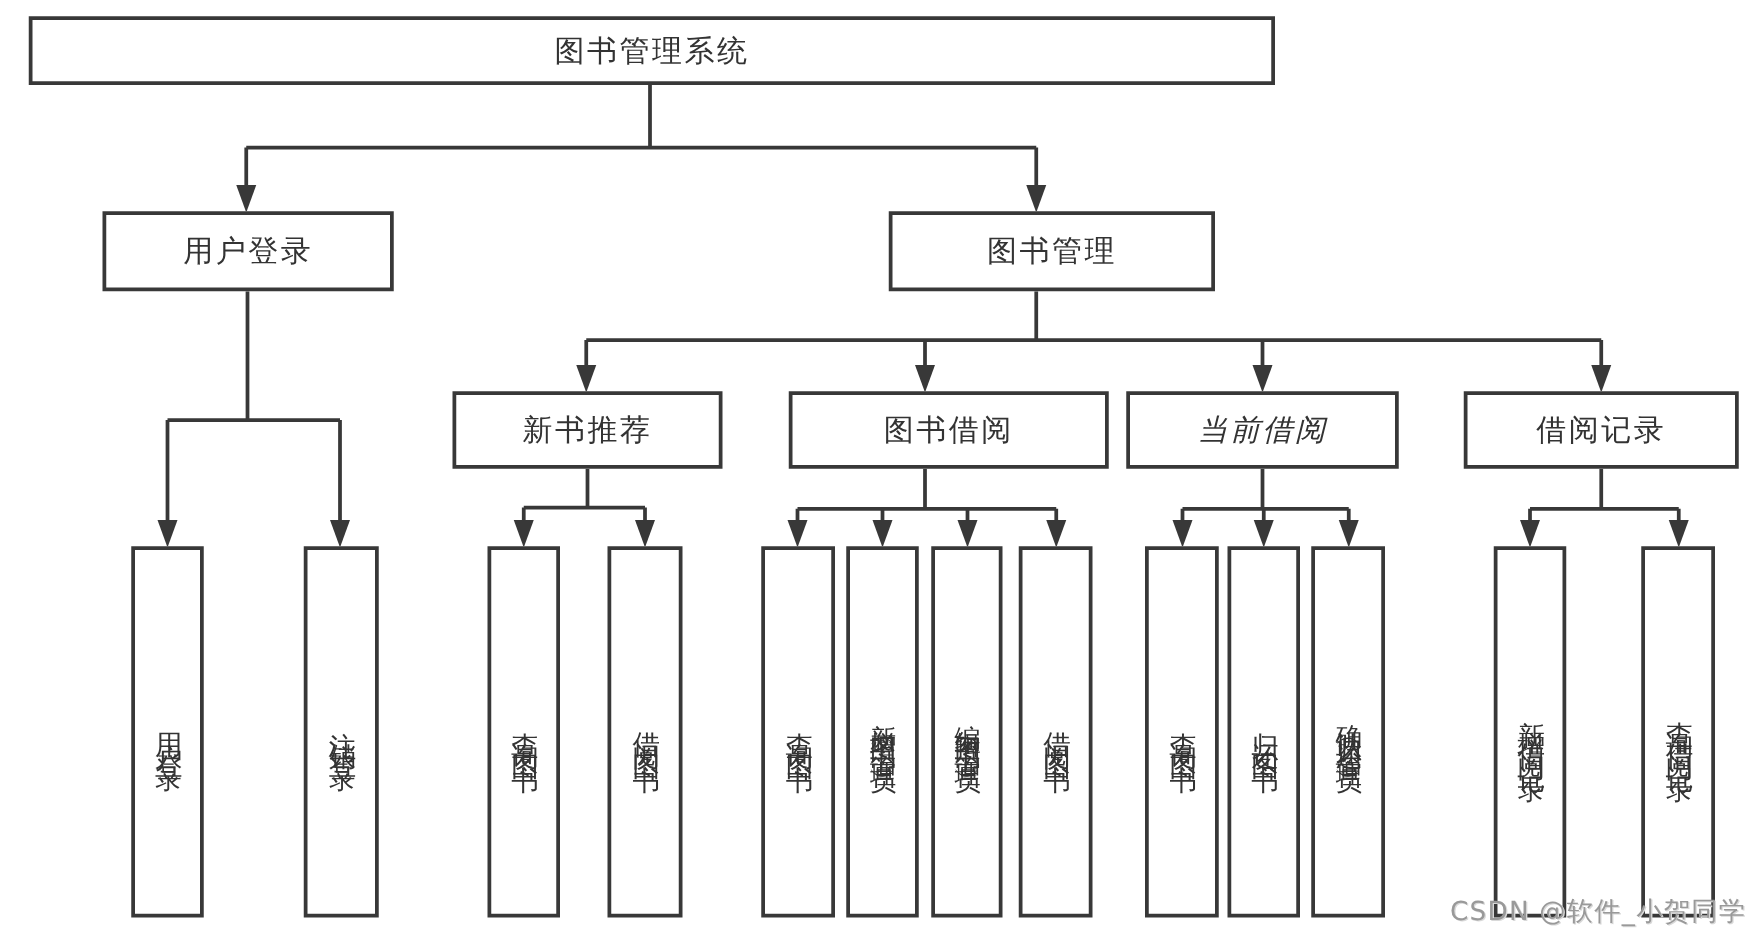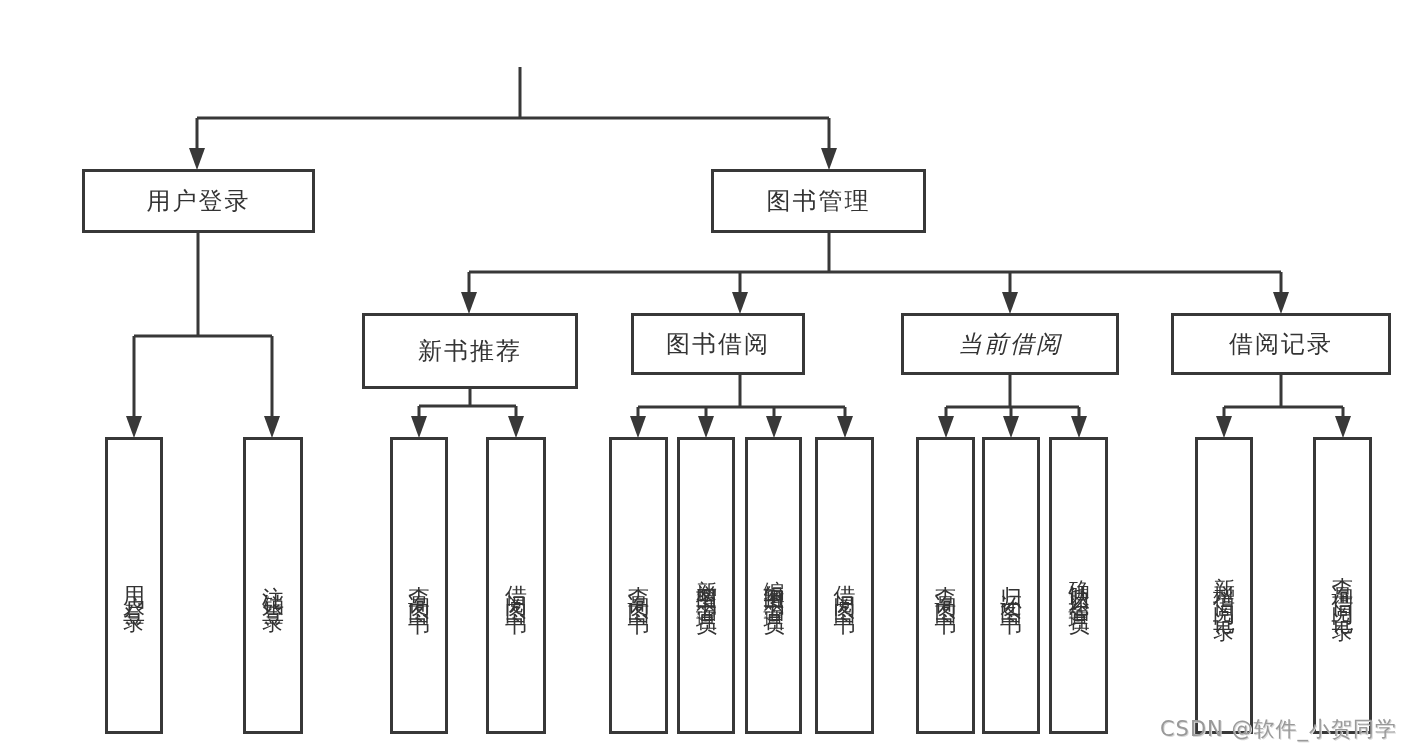--- a/index.html
+++ b/index.html
@@ -96,32 +96,35 @@
       <path d="M774 438 L766 416 L782 416 Z"></path>
       <path d="M845 438 L837 416 L853 416 Z"></path>
       <path d="M946 438 L938 416 L954 416 Z"></path>
       <path d="M1011 438 L1003 416 L1019 416 Z"></path>
       <path d="M1079 438 L1071 416 L1087 416 Z"></path>
       <path d="M1224 438 L1216 416 L1232 416 Z"></path>
       <path d="M1343 438 L1335 416 L1351 416 Z"></path>
     </g>
   </svg>
 
+  <div class="node node-h" style="left:23px; top:13px; width:997px; height:55px;">
+    <span>图书管理系统</span>
+  </div>
 
   <div class="node node-h" style="left:82px; top:169px; width:233px; height:64px;">
     <span>用户登录</span>
   </div>
-  <div class="node node-h" style="left:711px; top:169px; width:215px; height:64px;">
+  <div class="node node-h" style="left:711px; top:169px; width:261px; height:64px;">
     <span>图书管理</span>
   </div>
 
-  <div class="node node-h" style="left:362px; top:313px; width:216px; height:76px;">
+  <div class="node node-h" style="left:362px; top:313px; width:216px; height:62px;">
     <span>新书推荐</span>
   </div>
-  <div class="node node-h" style="left:631px; top:313px; width:174px; height:62px;">
+  <div class="node node-h" style="left:631px; top:313px; width:256px; height:62px;">
     <span>图书借阅</span>
   </div>
   <div class="node node-h" style="left:901px; top:313px; width:218px; height:62px;font-style:italic;">
     <span>当前借阅</span>
   </div>
   <div class="node node-h" style="left:1171px; top:313px; width:220px; height:62px;">
     <span>借阅记录</span>
   </div>
 
   <div class="node leaf" style="left:105px; top:437px; width:58px; height:297px;">

